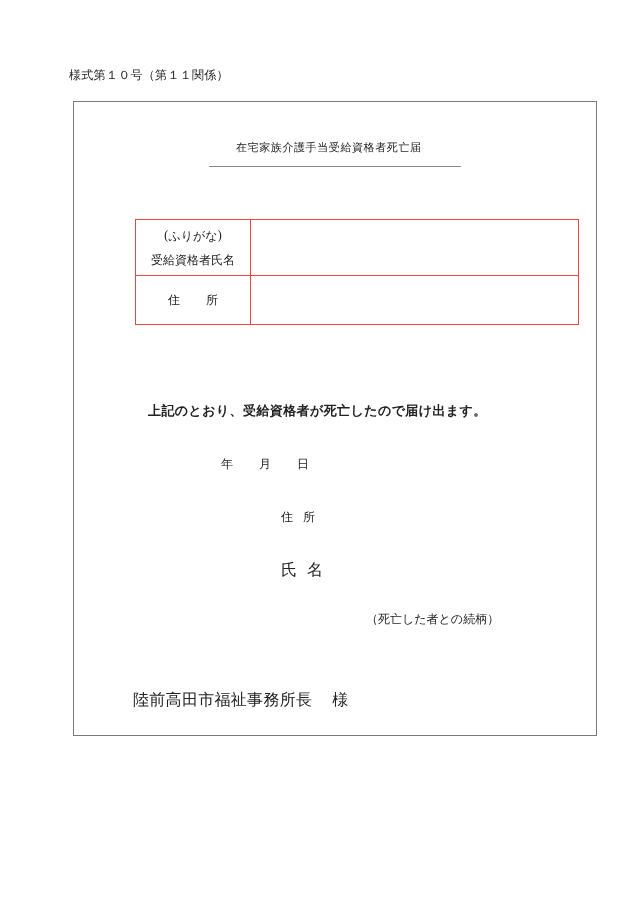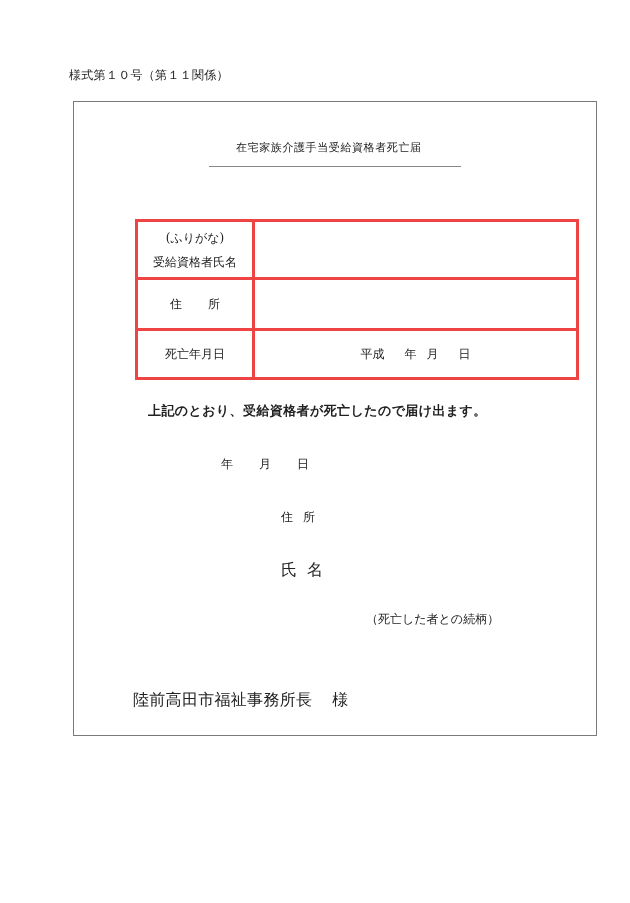--- a/index.html
+++ b/index.html
@@ -16,21 +16,21 @@
   }
   .title { left: 236px; top: 140px; font-size: 11px; letter-spacing: 0.6px; }
   .title-rule {
     position: absolute; left: 209px; top: 166px; width: 252px; height: 0;
     border-top: 1px solid #888888;
   }
   table.info {
     position: absolute; left: 135px; top: 219px; width: 444px;
     border-collapse: collapse; font-size: 12px;
   }
-  table.info td { border: 3px solid #ef4444; padding: 0; text-align: center; vertical-align: middle; }
+  table.info td { border: 1px solid #ef4444; padding: 0; text-align: center; vertical-align: middle; }
   table.info td.label { width: 114px; }
   .row1 td { height: 55px; }
   .row2 td { height: 48px; }
   .row3 td { height: 46px; }
   .label-two { line-height: 24px; }
   .gap { display: inline-block; width: 26px; }
   .gap-sm { display: inline-block; width: 10px; }
   .gap-md { display: inline-block; width: 20px; }
   .statement { left: 148px; top: 402px; font-size: 13px; letter-spacing: 0.4px; font-weight: bold; }
   .date-line { left: 221px; top: 456px; font-size: 12px; }
@@ -57,26 +57,20 @@
       <div>受給資格者氏名</div>
     </td>
     <td></td>
   </tr>
   <tr class="row2">
     <td class="label">
       <span>住</span><span class="gap"></span><span>所</span>
     </td>
     <td></td>
   </tr>
-  <tr class="row3">
-    <td class="label">死亡年月日</td>
-    <td>
-      <span>平成</span><span class="gap-md"></span><span>年</span><span class="gap-sm"></span><span>月</span><span class="gap-md"></span><span>日</span>
-    </td>
-  </tr>
 </tbody>
   </table>
 
 <div class="abs statement">上記のとおり、受給資格者が死亡したので届け出ます。</div>
 
 <div class="abs date-line">
   <span>年</span><span class="gap"></span><span>月</span><span class="gap"></span><span>日</span>
 </div>
 
 <div class="abs addr-line">

